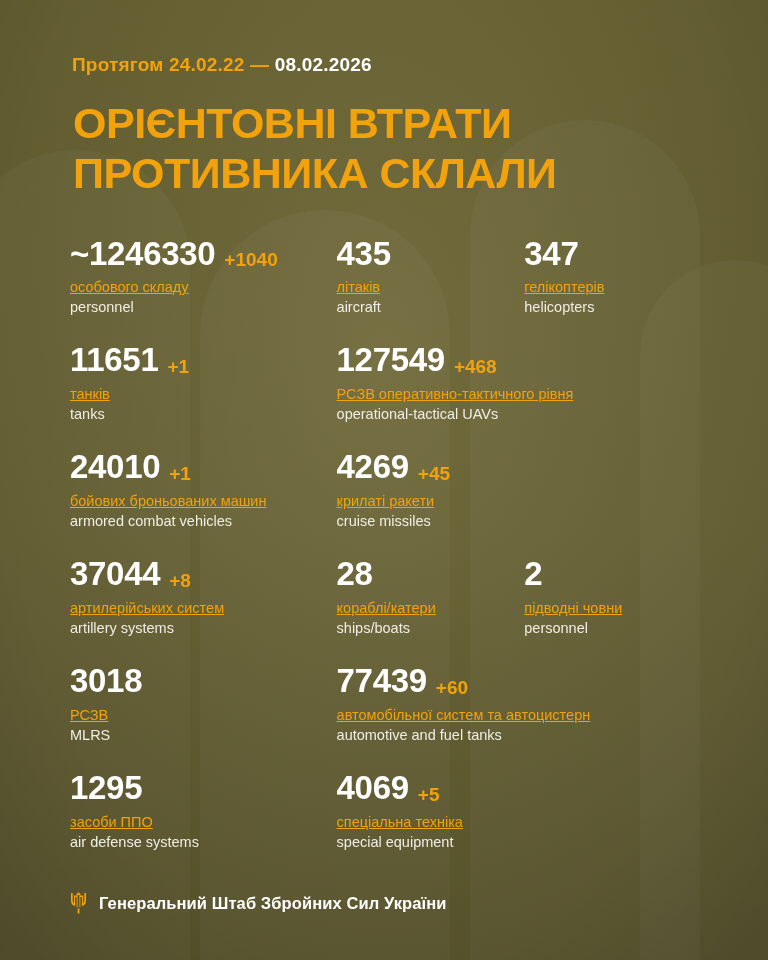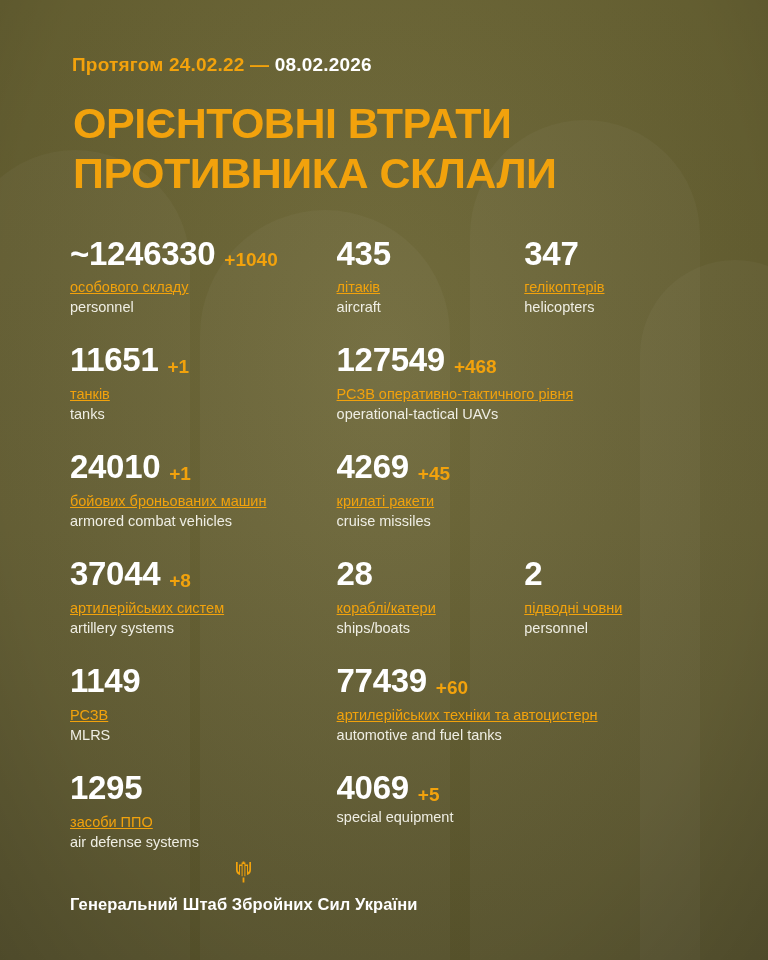--- a/index.html
+++ b/index.html
@@ -119,21 +119,20 @@
   }
 
   .footer {
     position: absolute;
     left: 70px;
     bottom: 46px;
     display: flex;
     align-items: center;
     gap: 12px;
     z-index: 3;
-    flex-direction: column;
   }
   .trident {
     width: 17px;
     height: 22px;
     position: relative;
   }
   .footer-text {
     color: #ffffff;
     font-size: 16.5px;
     font-weight: bold;
@@ -273,34 +272,34 @@
             <div class="label-ua">підводні човни</div>
             <div class="label-en">personnel</div>
           </div>
         </div>
       </div>
 
       <div class="row">
         <div class="cell col-a">
           <div class="entry">
             <div class="num-line">
-              <span class="num">1149</span>
+              <span class="num">3018</span>
               <span class="delta"></span>
             </div>
             <div class="label-ua">РСЗВ</div>
             <div class="label-en">MLRS</div>
           </div>
         </div>
         <div class="cell col-wide">
           <div class="entry">
             <div class="num-line">
               <span class="num">77439</span>
               <span class="delta">+60</span>
             </div>
-            <div class="label-ua">артилерійських техніки та автоцистерн</div>
+            <div class="label-ua">автомобільної систем та автоцистерн</div>
             <div class="label-en">automotive and fuel tanks</div>
           </div>
         </div>
       </div>
 
       <div class="row">
         <div class="cell col-a">
           <div class="entry">
             <div class="num-line">
               <span class="num">1295</span>
@@ -309,20 +308,21 @@
             <div class="label-ua">засоби ППО</div>
             <div class="label-en">air defense systems</div>
           </div>
         </div>
         <div class="cell col-wide">
           <div class="entry">
             <div class="num-line">
               <span class="num">4069</span>
               <span class="delta">+5</span>
             </div>
+            <div class="label-ua">спеціальна техніка</div>
             <div class="label-en">special equipment</div>
           </div>
         </div>
       </div>
 
     </div>
   </div>
 
   <div class="footer">
     <span class="trident">

